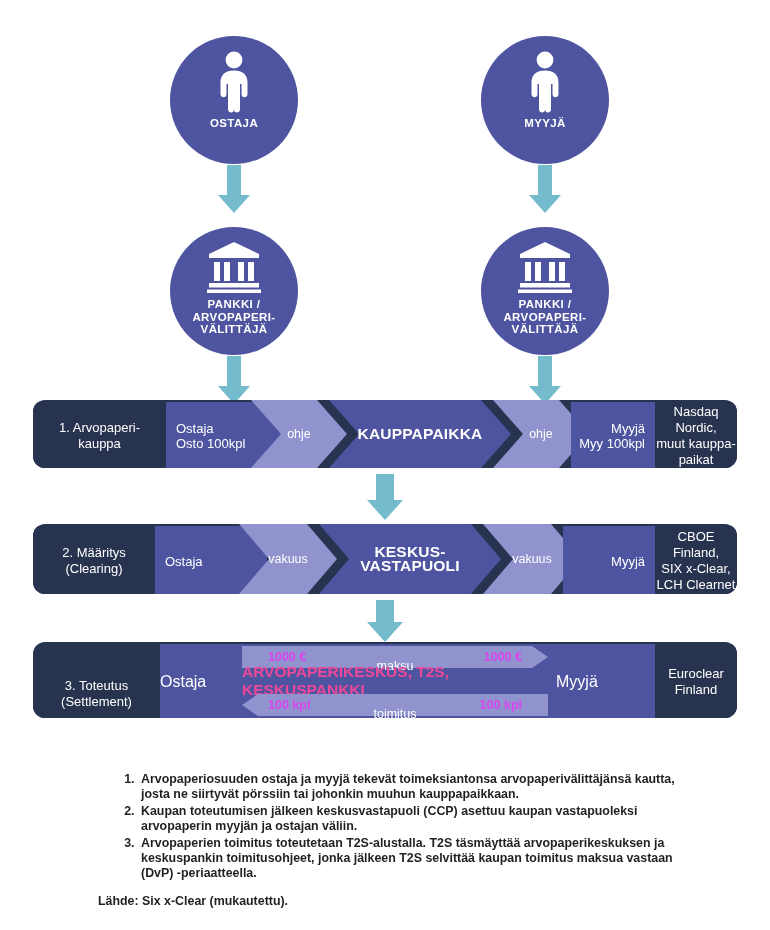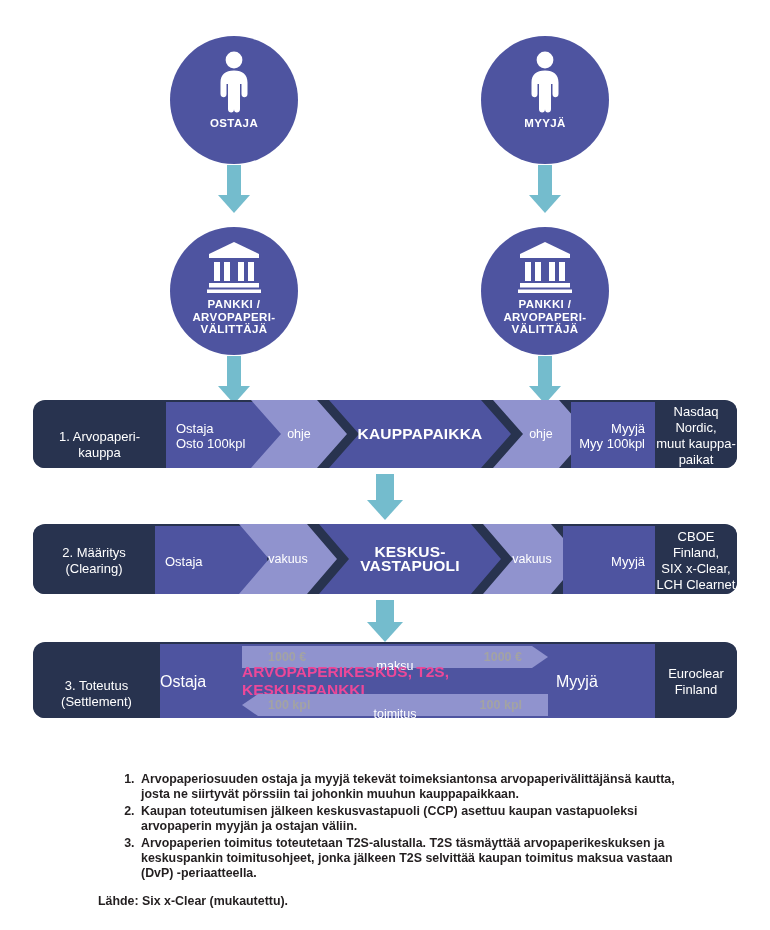--- a/index.html
+++ b/index.html
@@ -158,21 +158,21 @@
   .flowarrow .fa-labels {
     position: absolute;
     top: 0; left: 0;
     width: 100%;
     height: 22px;
     display: flex;
     align-items: center;
     justify-content: space-between;
     box-sizing: border-box;
     padding: 0 26px;
-    color: #a3a3a3;
+    color: #d946ef;
     font-size: 12.5px;
   }
   .flowarrow .fa-mid {
     position: absolute;
     top: 0; left: 0;
     width: 100%; height: 22px;
     display: flex;
     align-items: center;
     justify-content: center;
     color: #ffffff;
@@ -309,21 +309,21 @@
   <div class="head" style="left:-18px; top:26px; border-left-width:18px; border-right-width:18px; border-top-width:20px;"></div>
 </div>
 
 <div class="tealarrow" style="position:absolute; left:385px; top:600px;">
   <div class="shaft" style="left:-9px; top:0; width:18px; height:24px;"></div>
   <div class="head" style="left:-18px; top:22px; border-left-width:18px; border-right-width:18px; border-top-width:20px;"></div>
 </div>
 
 <div class="row row-1">
 
-  <div class="seg seg-left" style="width:133px;margin-top:9px;">
+  <div class="seg seg-left" style="width:133px;">
     <div>
       <span>1. Arvopaperi-</span><br>
       <span>kauppa</span>
     </div>
   </div>
 
   <div class="seg band" style="left:133px; width:117px;">
     <div class="btxt btxt-left">
       <span>Ostaja</span><br>
       <span>Osto 100kpl</span>

